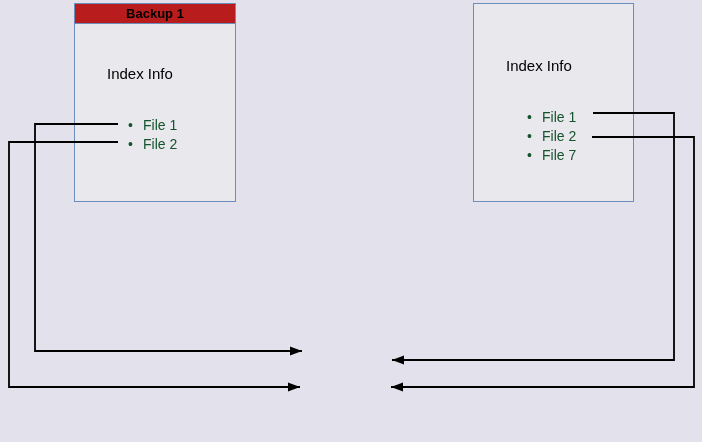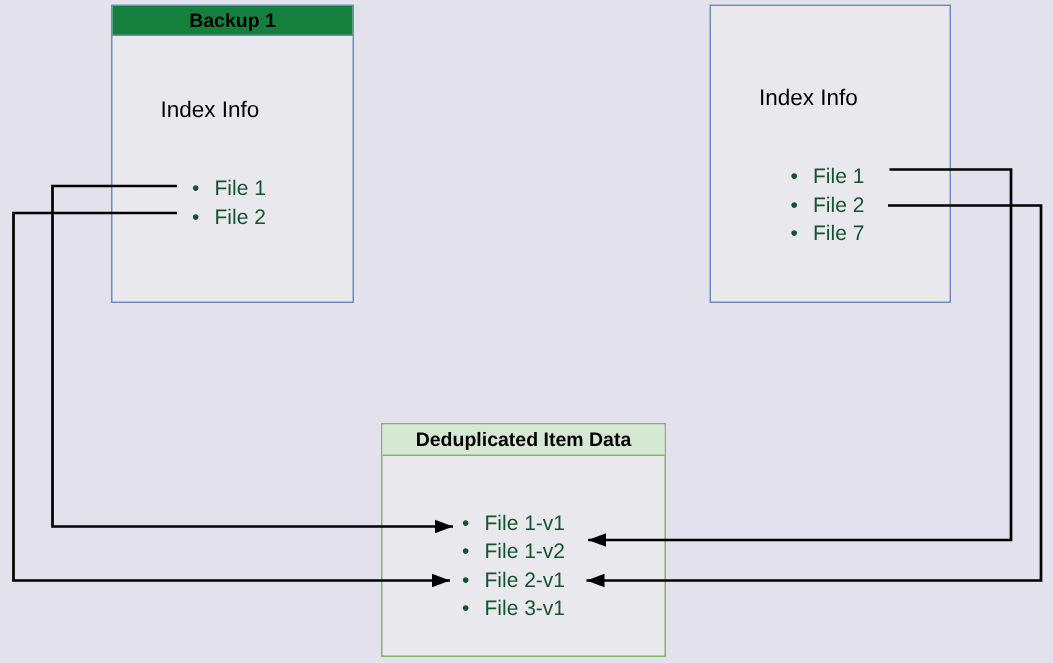--- a/index.html
+++ b/index.html
@@ -24,21 +24,21 @@
   .box.green { border-color: #82b366; }
   .box-header {
     box-sizing: border-box;
     width: 100%;
     text-align: center;
     font-weight: bold;
     font-size: 13px;
     color: #000;
   }
   .blue .box-header {
-    background: #15803d;
+    background: #b91c1c;
     border-bottom: 1.5px solid #6c8ebf;
     height: 20px; line-height: 19px;
   }
   .green .box-header {
     background: #d5e8d4;
     border-bottom: 1.5px solid #82b366;
     height: 21px; line-height: 20px;
   }
   .index-info {
     position: absolute;
@@ -101,29 +101,20 @@
 
   <div class="box blue" id="backup2">
     <div class="index-info">Index Info</div>
     <ul class="file-list">
       <li>File 1</li>
       <li>File 2</li>
       <li>File 7</li>
     </ul>
   </div>
 
-  <div class="box green" id="dedup">
-    <div class="box-header">Deduplicated Item Data</div>
-    <ul class="file-list">
-      <li>File 1-v1</li>
-      <li>File 1-v2</li>
-      <li>File 2-v1</li>
-      <li>File 3-v1</li>
-    </ul>
-  </div>
 
   <svg class="connectors" viewBox="0 0 702 442" xmlns="http://www.w3.org/2000/svg">
     <defs>
       <marker id="arw" markerUnits="userSpaceOnUse" markerWidth="14" markerHeight="10" refX="12" refY="5" orient="auto">
         <path d="M0,0.5 L12,5 L0,9.5 Z" fill="#000"></path>
       </marker>
     </defs>
     <path class="link" d="M118,124 L35,124 L35,351 L302,351" marker-end="url(#arw)"></path>
     <path class="link" d="M118,142 L9,142 L9,387 L300,387" marker-end="url(#arw)"></path>
     <path class="link" d="M593,113 L674,113 L674,360 L392,360" marker-end="url(#arw)"></path>

